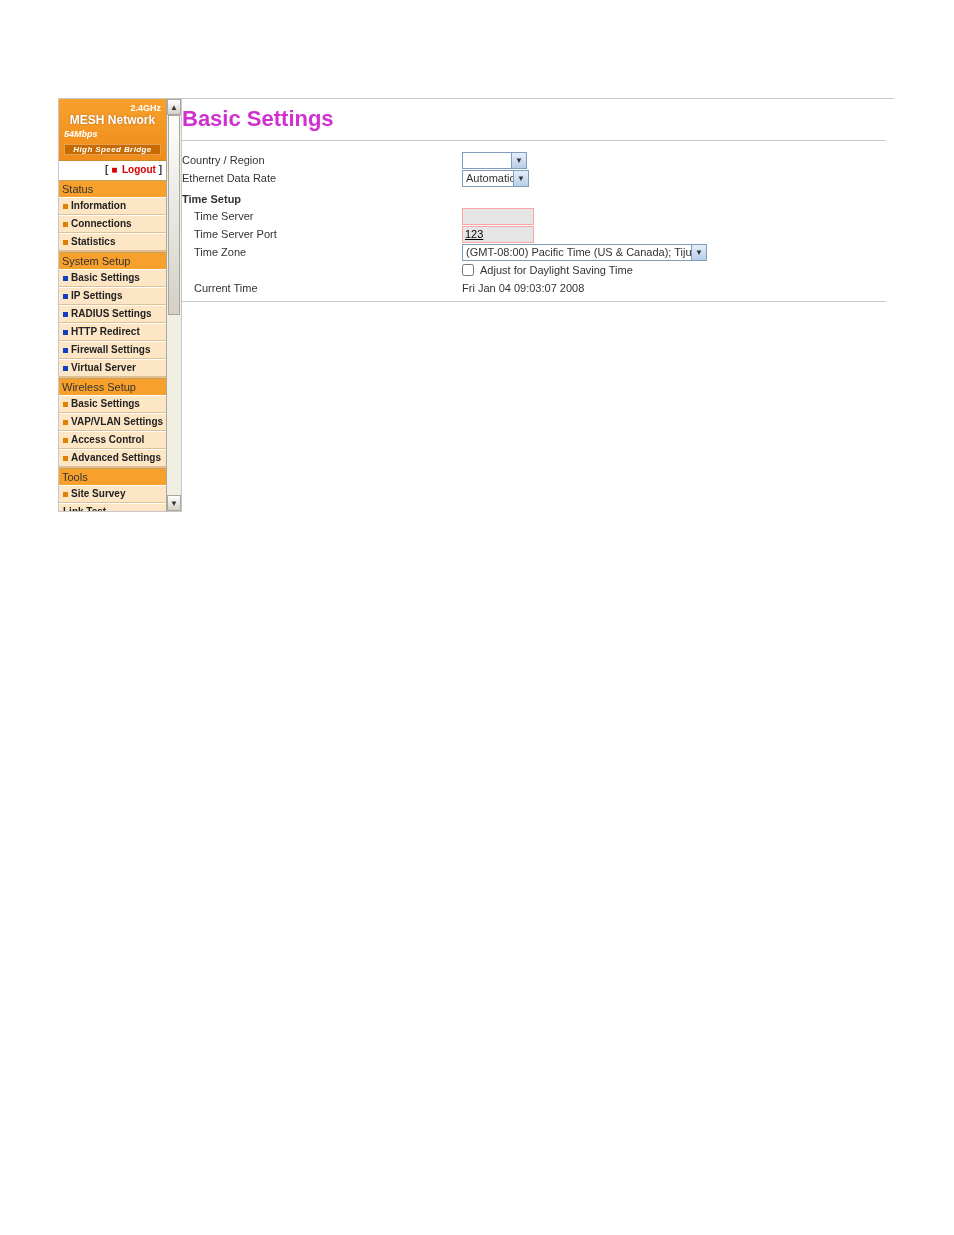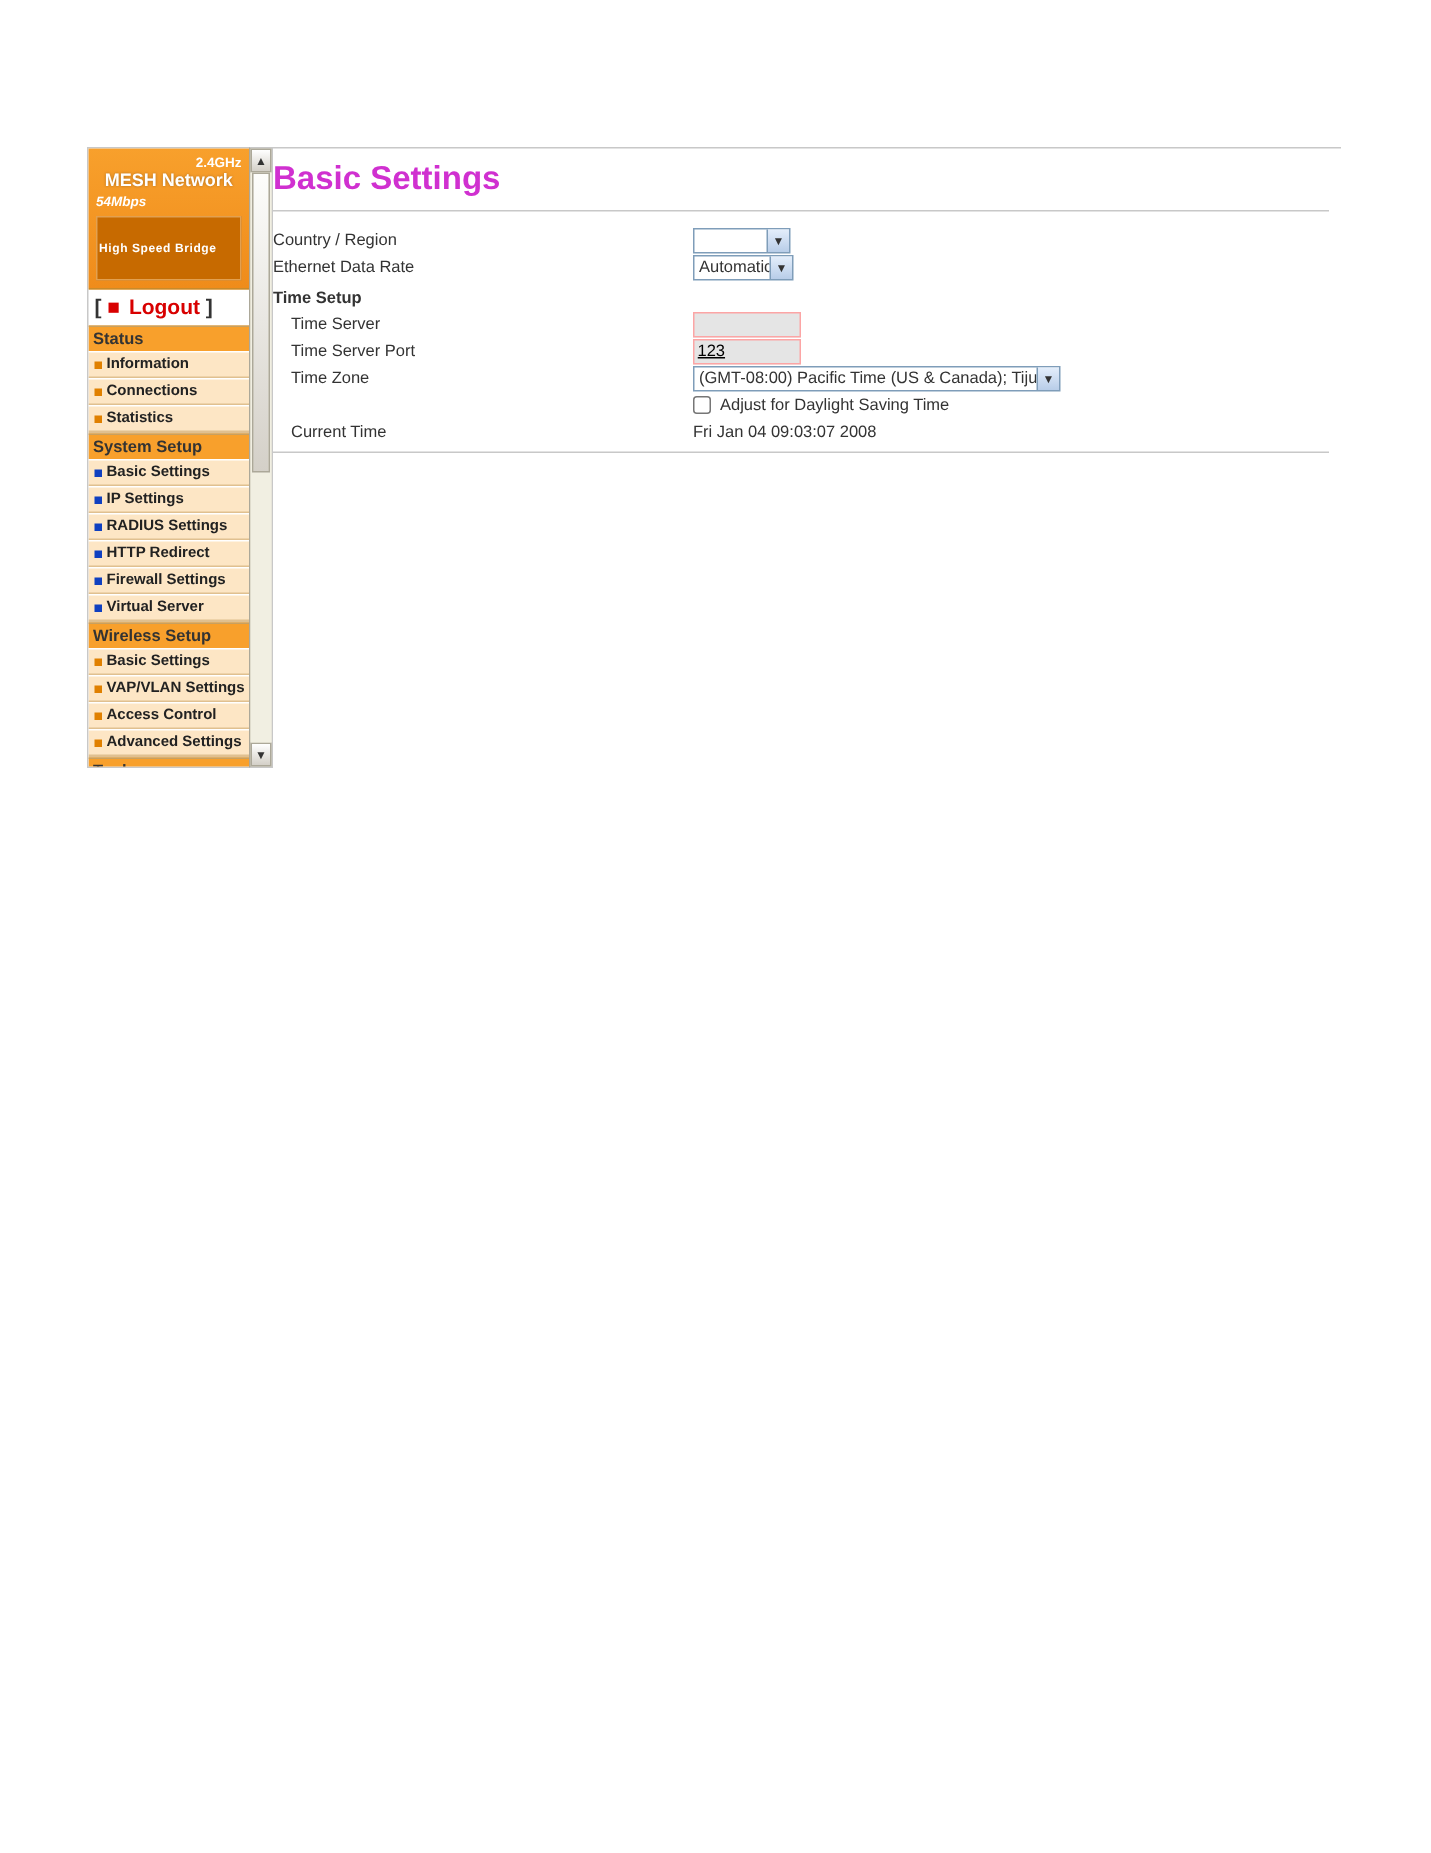--- a/index.html
+++ b/index.html
@@ -57,39 +57,41 @@
   }
   .brand .mbps {
     font-size: 9px;
     font-weight: bold;
     margin-top: 2px;
     font-style: italic;
   }
   .brand .hsb {
     background: #c76a00;
     border: 1px solid #e2a050;
+    text-align: center;
     font-size: 8px;
     font-weight: bold;
     letter-spacing: 0.4px;
     margin-top: 5px;
-    padding: 16px 1px;
+    padding: 0 1px;
+    font-style: italic;
   }
   .logout-row {
-    text-align: left;
+    text-align: right;
     padding: 3px 4px 5px 4px;
-    font-size: 14px;
+    font-size: 10px;
     font-weight: bold;
     color: #333;
   }
   .logout-row .bullet { color: #d80000; margin-right: 2px; }
   .logout-row .logout { color: #d80000; cursor: pointer; }
   .section-head {
     background: #f8a02c;
     color: #333;
-    font-weight: bold;
+    font-weight: normal;
     font-size: 11px;
     padding: 2px 3px;
     border-top: 1px solid #c8a060;
   }
   .nav-item {
     background: #fde6c5;
     border-top: 1px solid #fff;
     border-bottom: 1px solid #e0c090;
     padding: 2px 2px 2px 4px;
     font-size: 10px;

